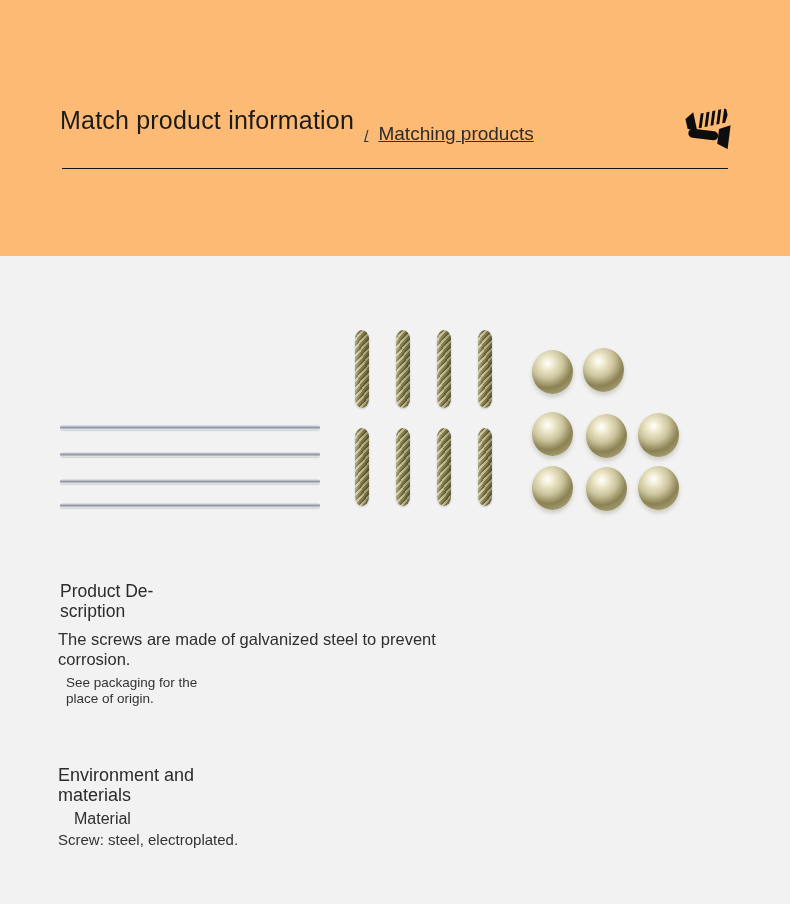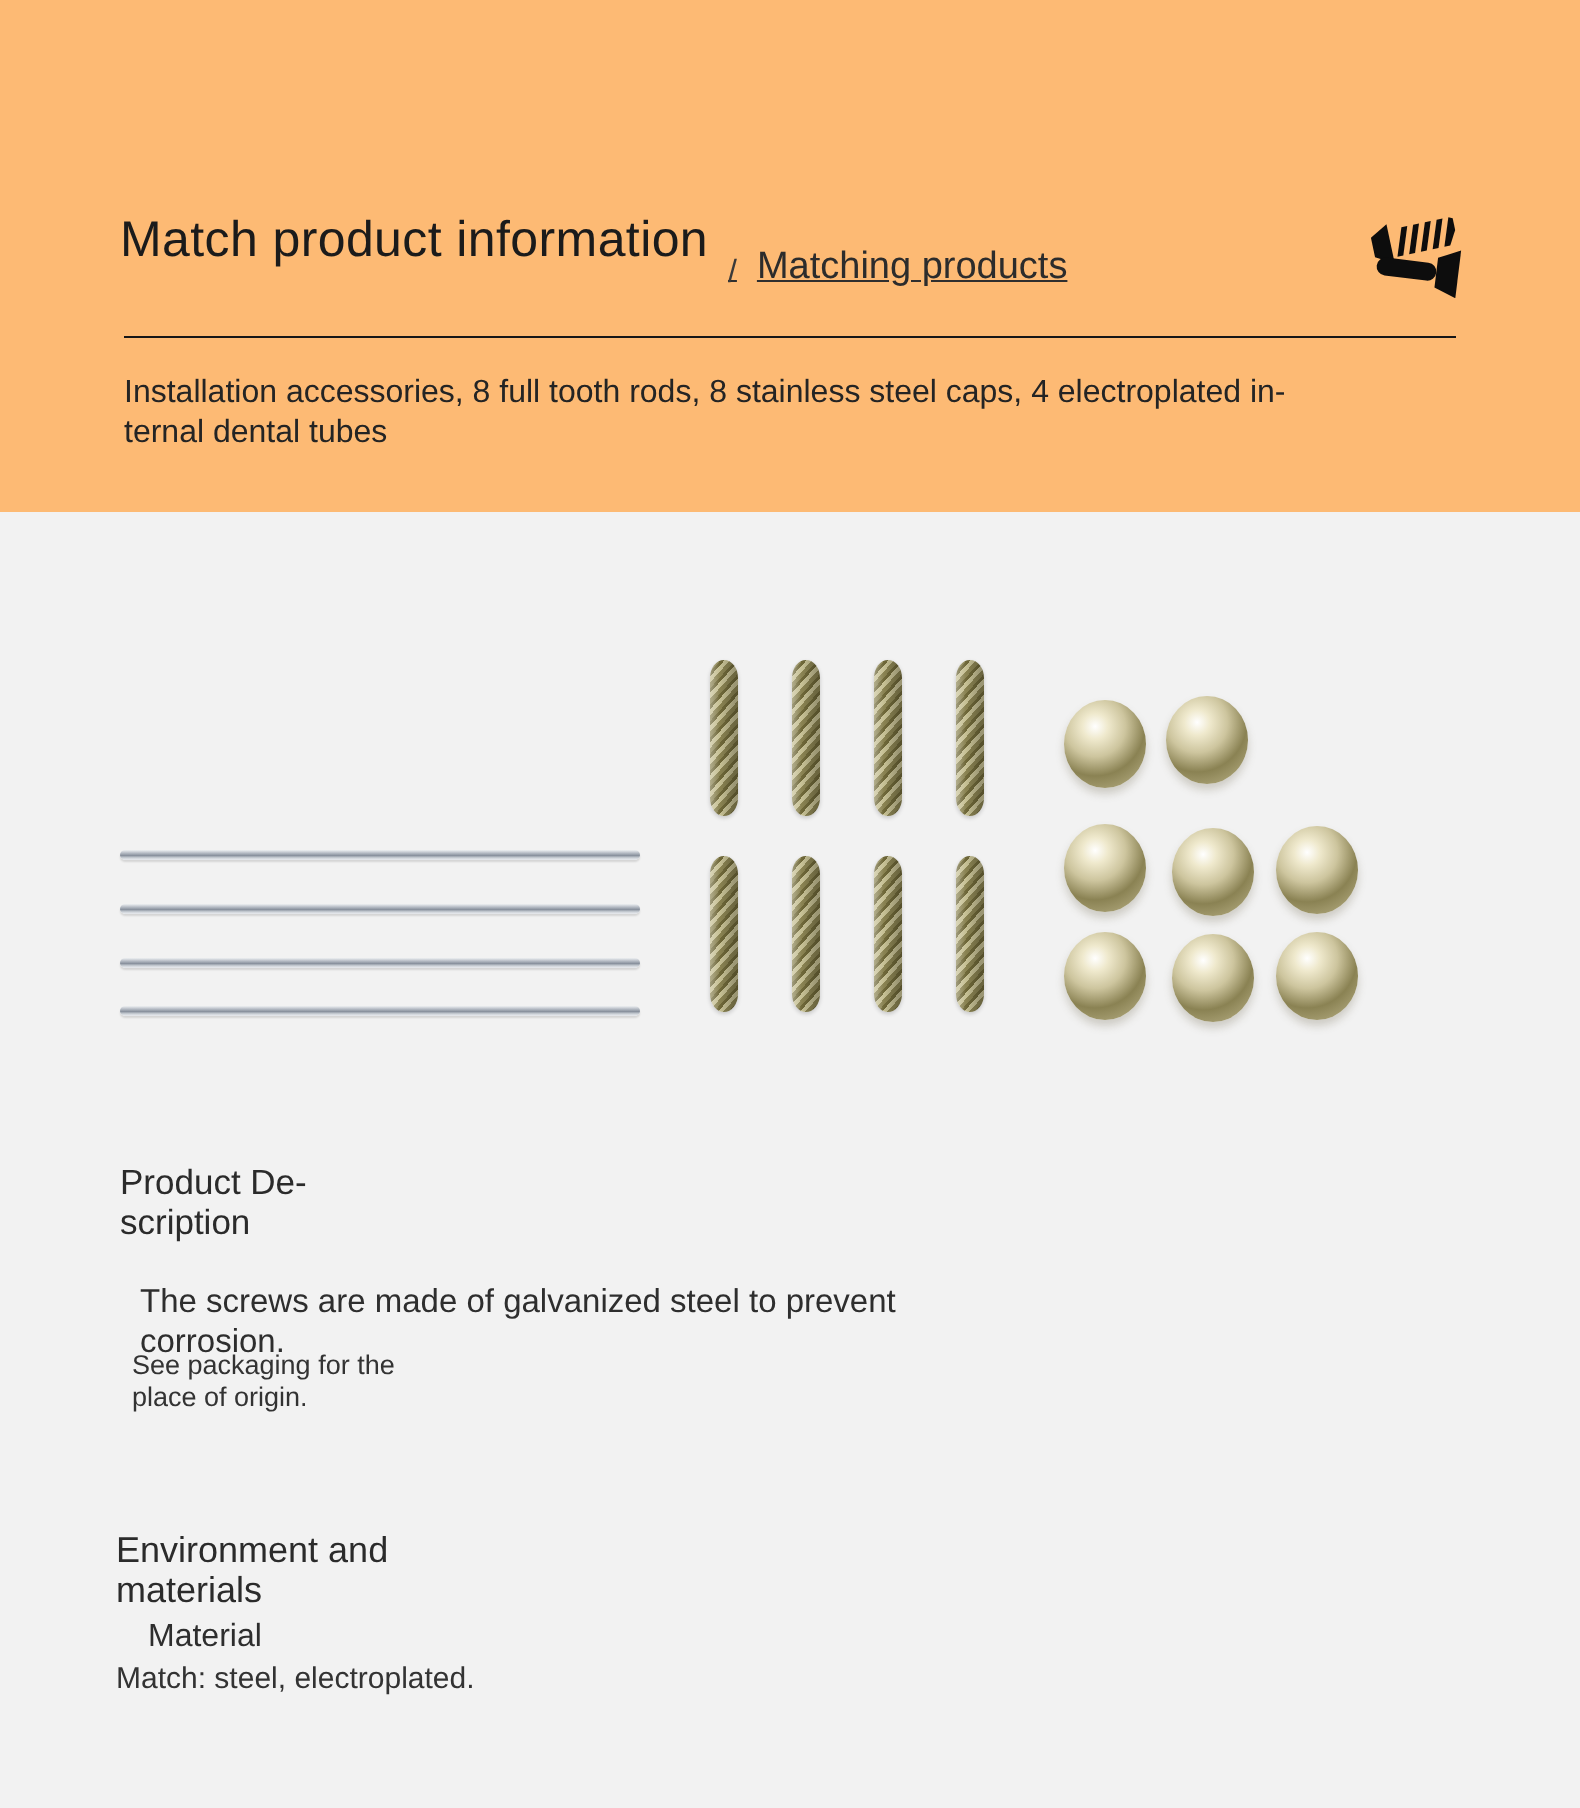--- a/index.html
+++ b/index.html
@@ -64,21 +64,21 @@
 
   
   .desc-heading {
     position: absolute; left: 60px; top: 581px;
     font-size: 17.5px; line-height: 20px; color: #2b2b2b;
     white-space: pre-line; margin: 0; font-weight: 400;
   }
   .desc-body {
     position: absolute; left: 58px; top: 630px;
     font-size: 16.5px; line-height: 19.5px; color: #2e2e2e;
-    white-space: pre-line; margin: 12px;
+    white-space: pre-line; margin: 0;
   }
   .desc-note {
     position: absolute; left: 62px; top: 671px;
     font-size: 13.5px; line-height: 16px; color: #333333;
     white-space: pre-line; margin: 4px;
   }
   .env-heading {
     position: absolute; left: 58px; top: 765px;
     font-size: 18px; line-height: 20px; color: #2b2b2b;
     white-space: pre-line; margin: 0; font-weight: 400;
@@ -112,22 +112,20 @@
         <path d="M36 19 L41 5 L43 6 L43 12 L39 19 Z"></path>
       </g>
       <g transform="rotate(7 26 30)">
         <rect x="3" y="24" width="30" height="9" rx="4.5"></rect>
         <path d="M33 21 L44 16 L44 40 L33 36 Z"></path>
       </g>
     </svg>
   </span>
   <hr class="divider">
 
-  <p class="intro">Installation accessories, 8 full tooth rods, 8 stainless steel caps, 4 electroplated in-
-ternal dental tubes</p>
 
   <div class="gray-section"></div>
 
   <div class="rod" style="left:60px; top:425px;"></div>
   <div class="rod" style="left:60px; top:452px;"></div>
   <div class="rod" style="left:60px; top:479px;"></div>
   <div class="rod" style="left:60px; top:503px;"></div>
 
   <div class="setscrew" style="left:355px; top:330px;"></div>
   <div class="setscrew" style="left:396px; top:330px;"></div>
@@ -150,15 +148,15 @@
   <h2 class="desc-heading">Product De-
 scription</h2>
   <p class="desc-body">The screws are made of galvanized steel to prevent
 corrosion.</p>
   <p class="desc-note">See packaging for the
 place of origin.</p>
 
   <h2 class="env-heading">Environment and
 materials</h2>
   <h3 class="material-label">Material</h3>
-  <p class="material-body">Match: steel, electroplated.</p>
+  <p class="material-body">Screw: steel, electroplated.</p>
 
 </div>
 
 </body></html>

